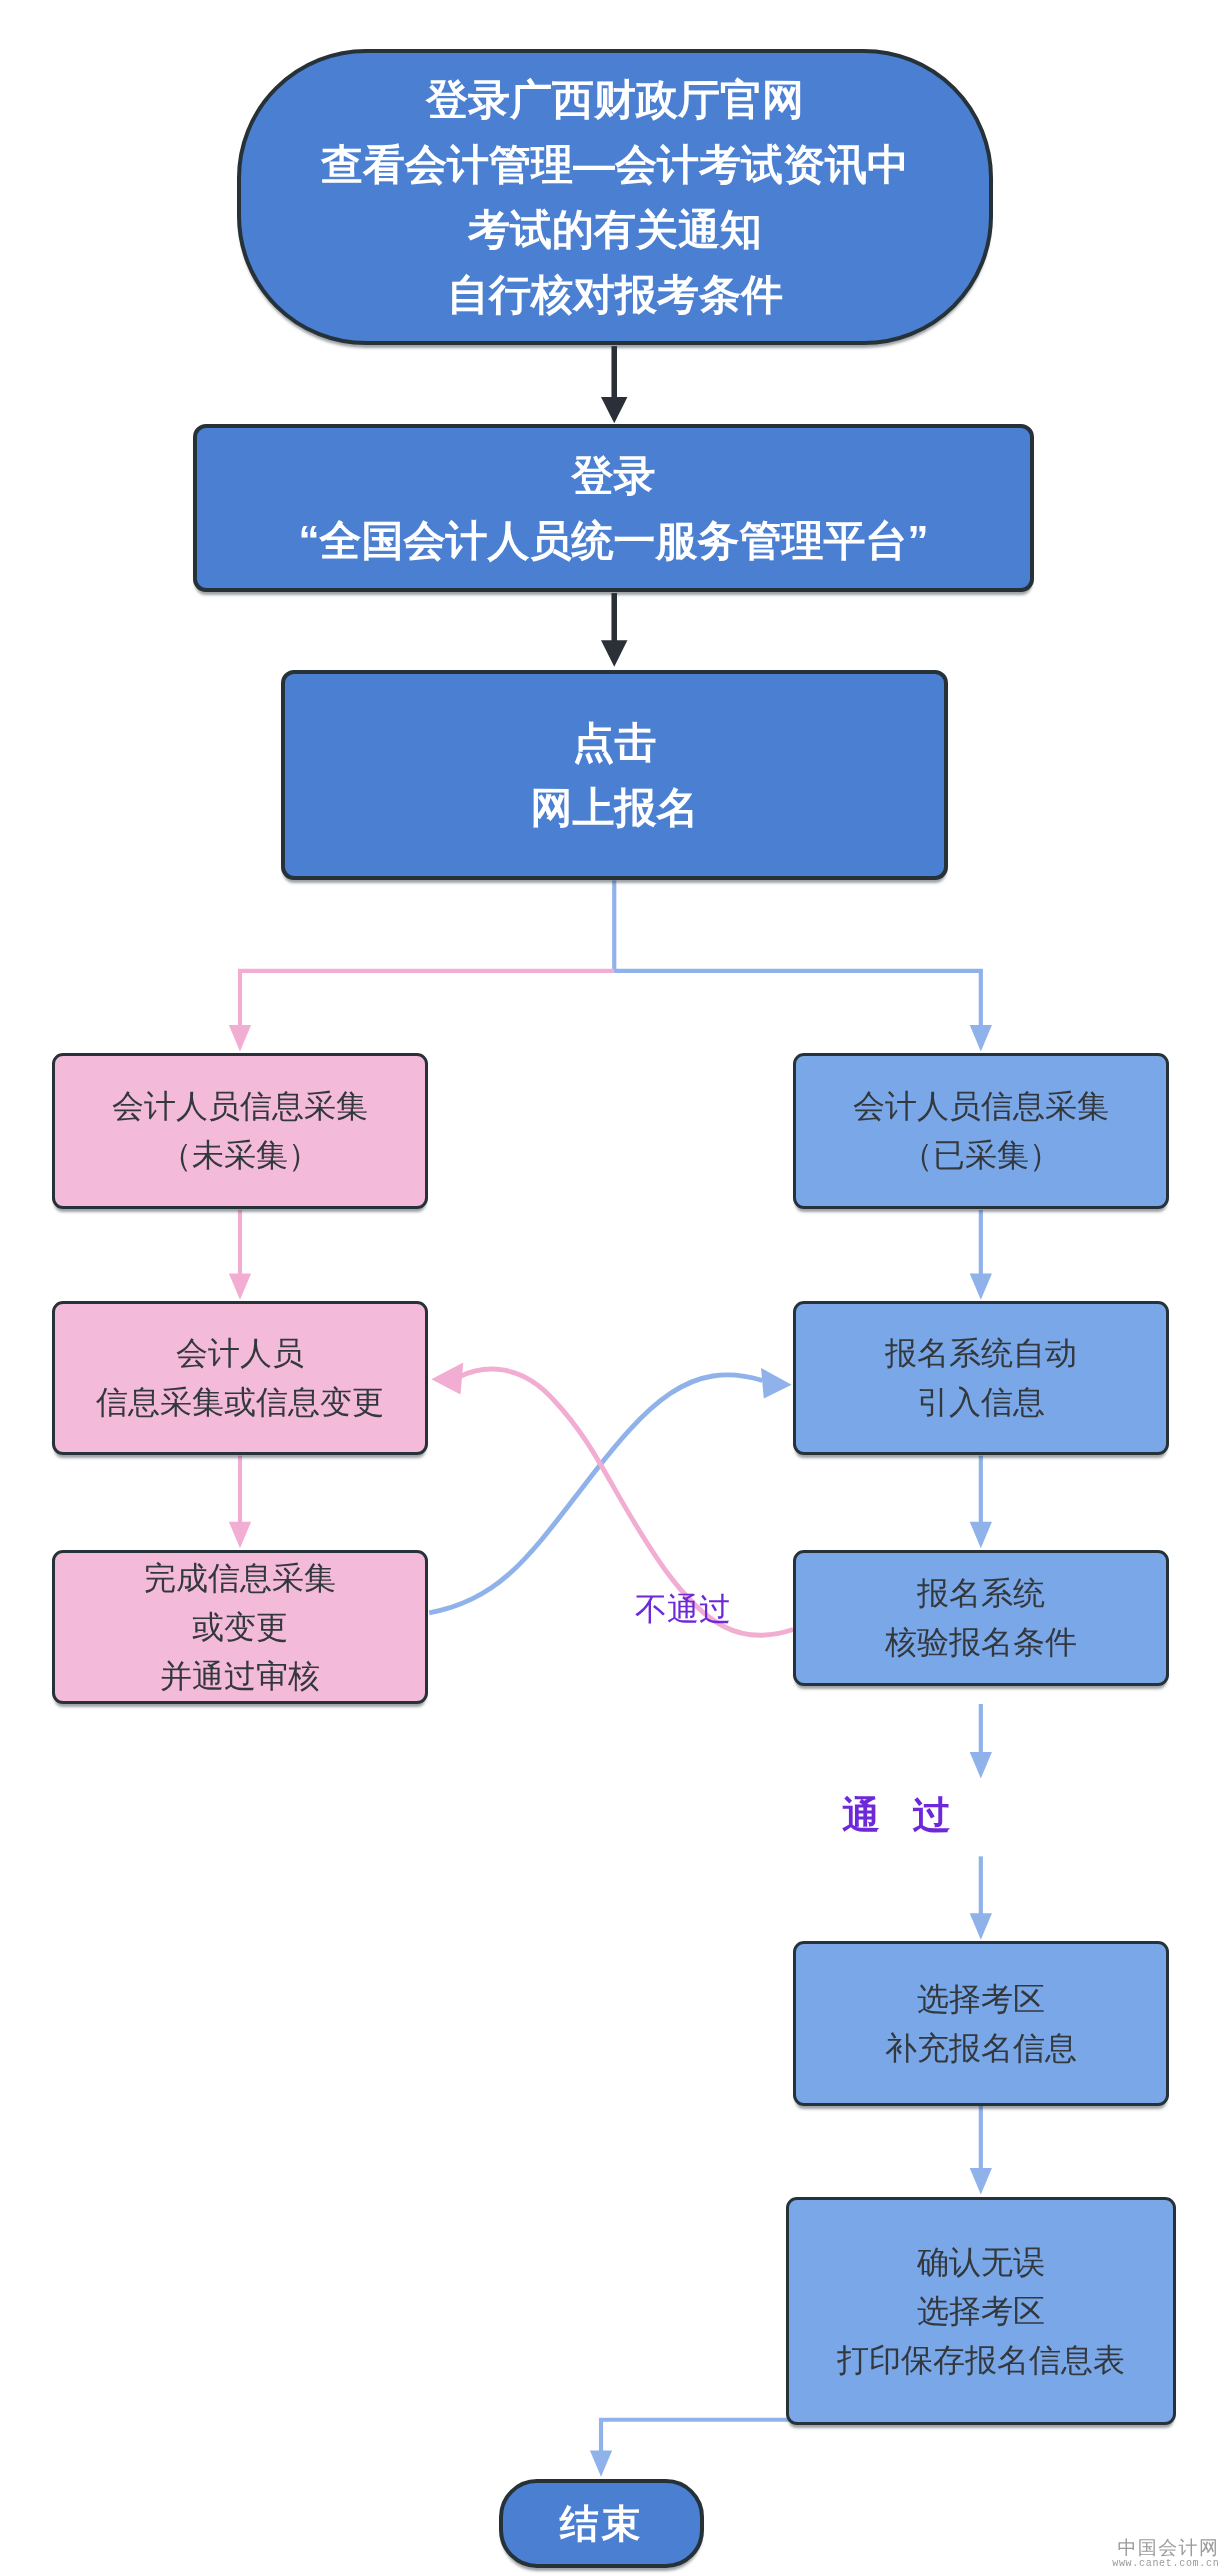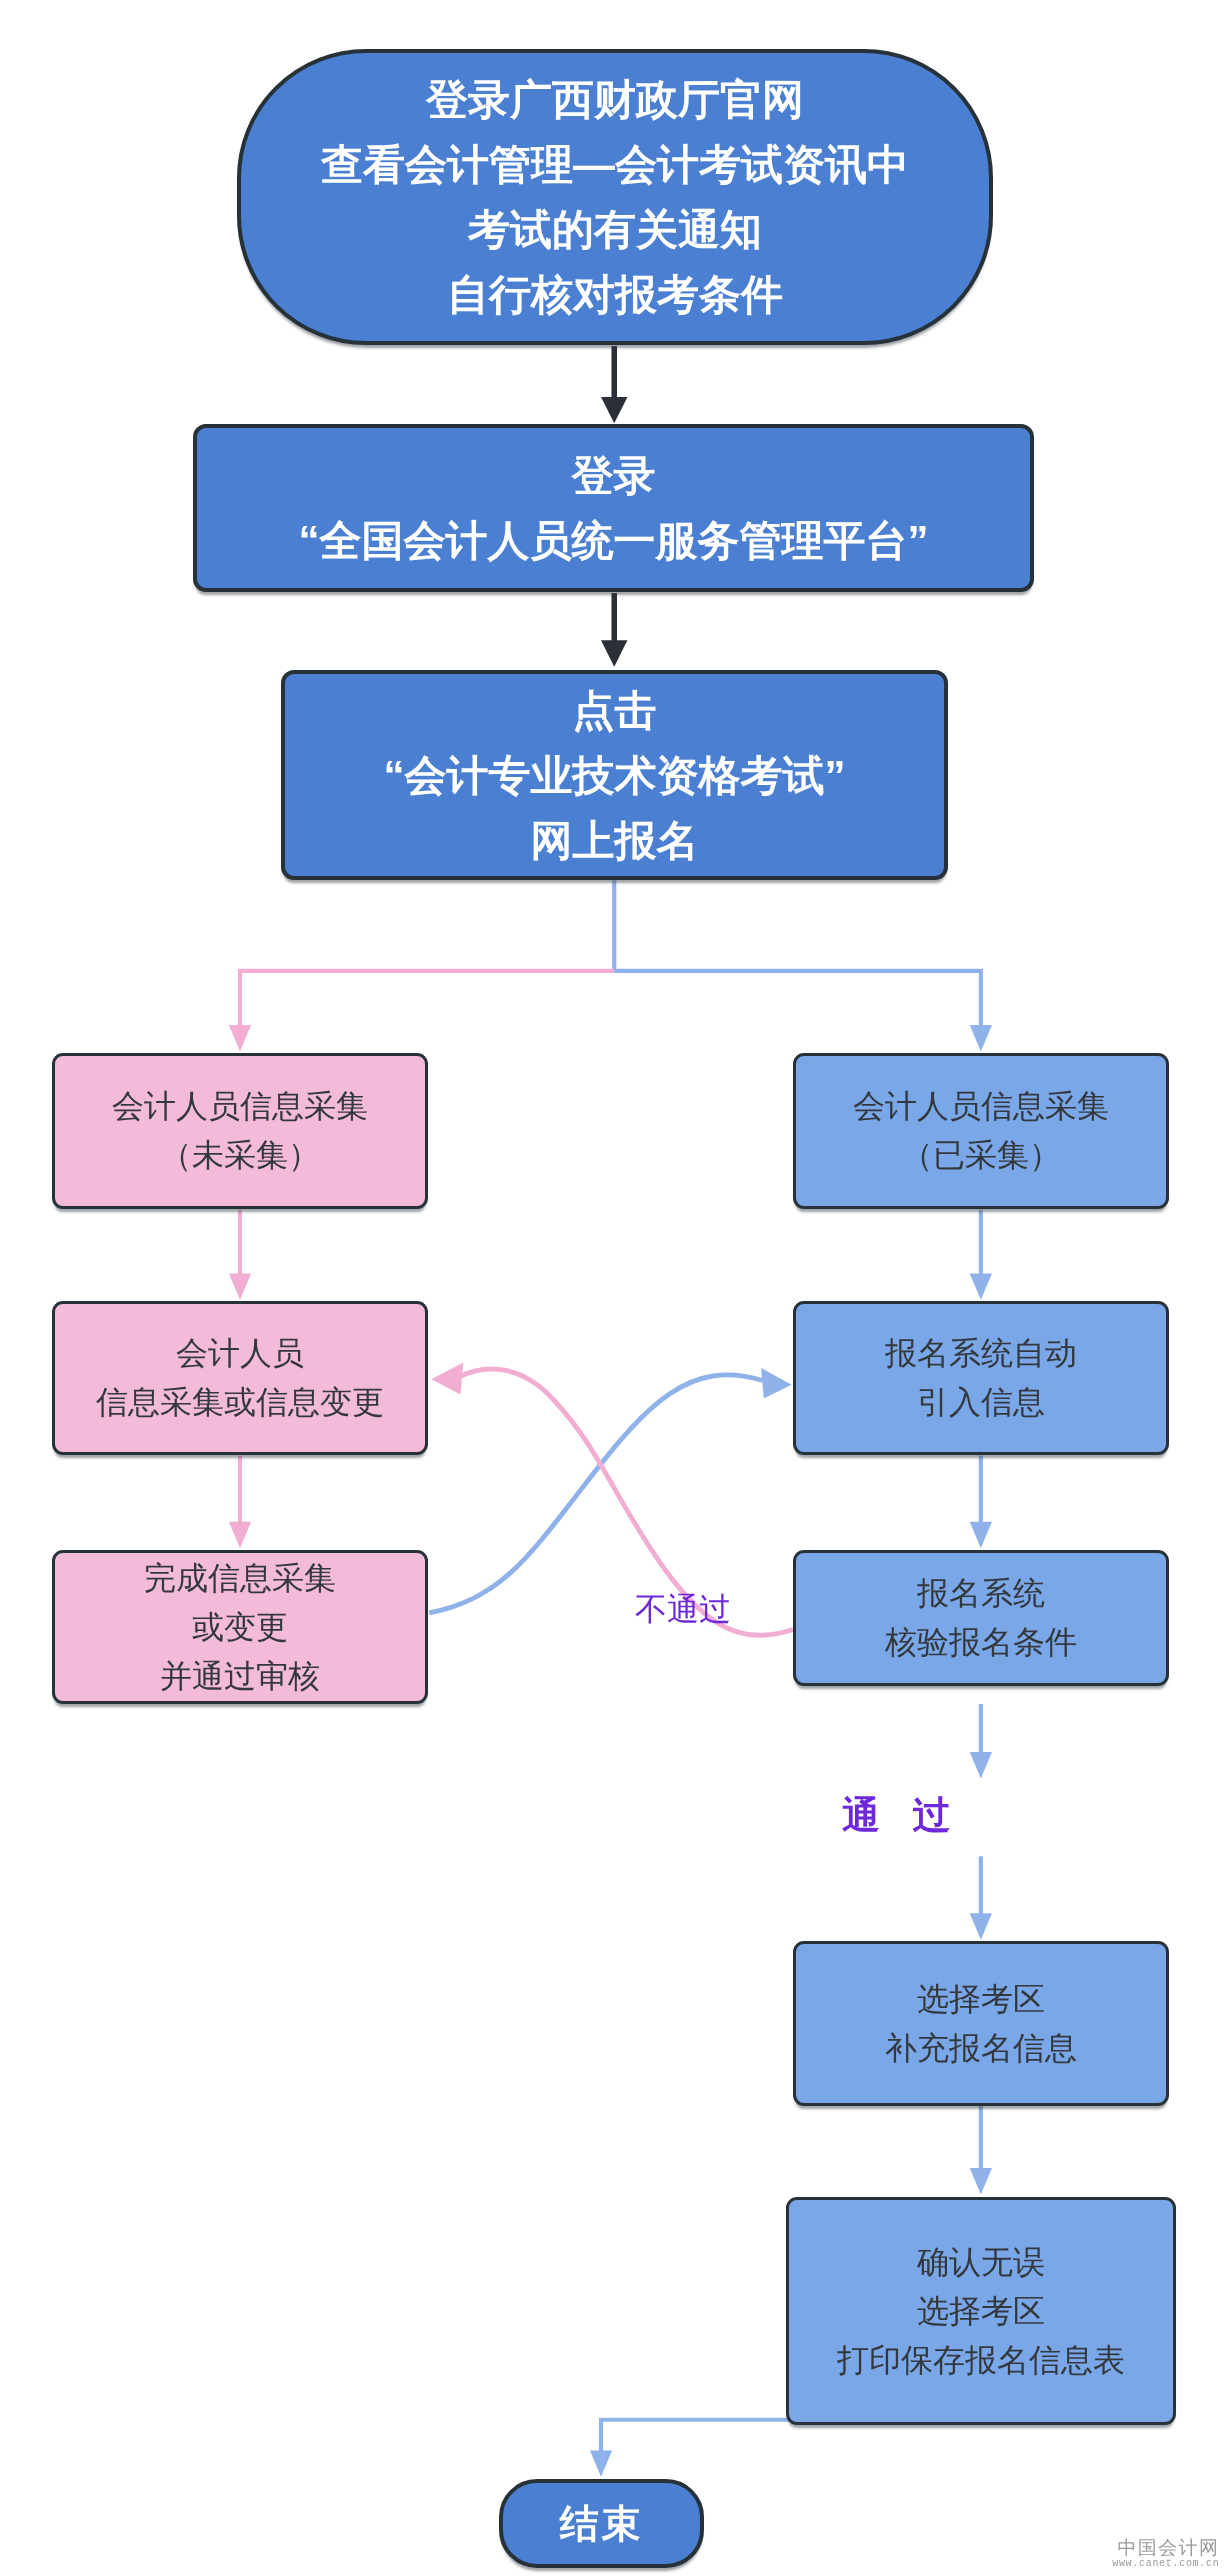--- a/index.html
+++ b/index.html
@@ -81,21 +81,20 @@
     <div class="ln">自行核对报考条件</div>
   </div>
 
   <div class="node blue-dark big" style="left:193px;top:424px;width:841px;height:168px;">
     <div class="ln">登录</div>
     <div class="ln">“全国会计人员统一服务管理平台”</div>
   </div>
 
   <div class="node blue-dark big" style="left:281px;top:670px;width:667px;height:210px;">
     <div class="ln">点击</div>
-    <div class="ln">“会计专业技术资格考试”</div>
     <div class="ln">网上报名</div>
   </div>
 
   <div class="node pink mid" style="left:52px;top:1053px;width:376px;height:156px;">
     <div class="ln">会计人员信息采集</div>
     <div class="ln">（未采集）</div>
   </div>
   <div class="node blue-light mid" style="left:793px;top:1053px;width:376px;height:156px;">
     <div class="ln">会计人员信息采集</div>
     <div class="ln">（已采集）</div>

